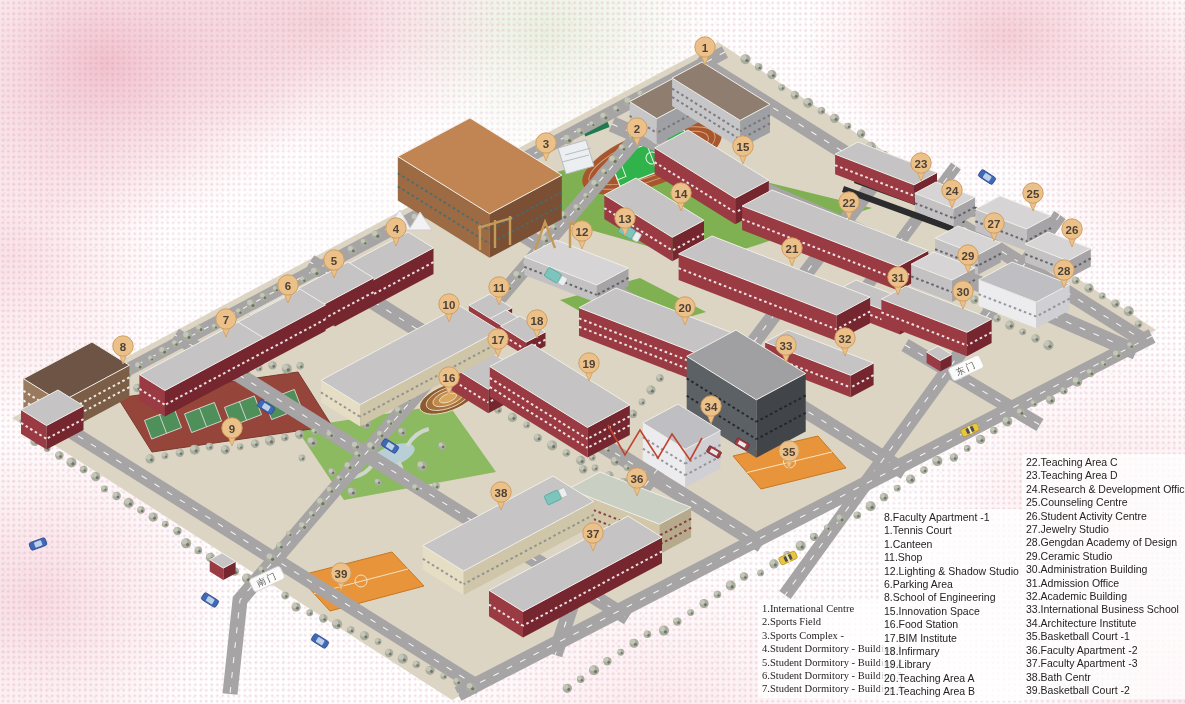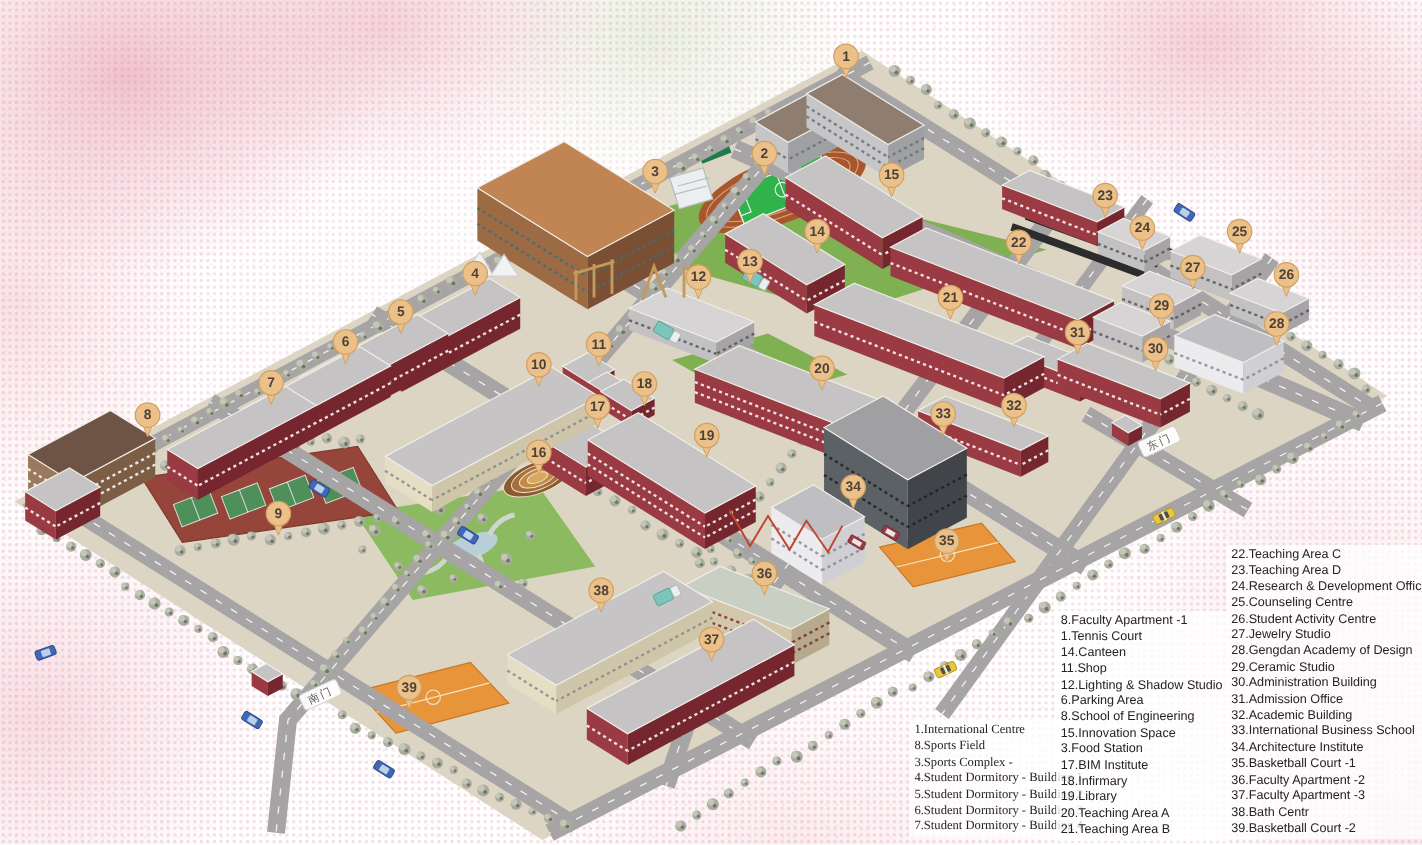--- a/index.html
+++ b/index.html
@@ -2167,37 +2167,37 @@
       <g>
         <path d="M 336.4,579.5 L 345.6,579.5 L 341,591 Z" fill="#ecc189" stroke="#cf9f63" stroke-width="0.8"></path>
         <circle cx="341" cy="573" r="10.2" fill="#ecc189" stroke="#cf9f63" stroke-width="1"></circle>
         <text x="341" y="573.5" text-anchor="middle" dominant-baseline="central" font-size="11.5" font-weight="bold" fill="#4e4238">39</text>
       </g>
     </g>
 </svg>
 
 <div class="legend" id="legend-1">
     <div>1.International Centre</div>
-    <div>8.Sports Field</div>
+    <div>2.Sports Field</div>
     <div>3.Sports Complex -</div>
     <div>4.Student Dormitory - Building 1</div>
     <div>5.Student Dormitory - Building 2</div>
     <div>6.Student Dormitory - Building 3</div>
     <div>7.Student Dormitory - Building 4</div>
   </div>
 <div class="legend" id="legend-2">
     <div>8.Faculty Apartment -1</div>
     <div>1.Tennis Court</div>
-    <div>14.Canteen</div>
+    <div>1.Canteen</div>
     <div>11.Shop</div>
     <div>12.Lighting &amp; Shadow Studio</div>
     <div>6.Parking Area</div>
     <div>8.School of Engineering</div>
     <div>15.Innovation Space</div>
-    <div>3.Food Station</div>
+    <div>16.Food Station</div>
     <div>17.BIM Institute</div>
     <div>18.Infirmary</div>
     <div>19.Library</div>
     <div>20.Teaching Area A</div>
     <div>21.Teaching Area B</div>
   </div>
 <div class="legend" id="legend-3">
     <div>22.Teaching Area C</div>
     <div>23.Teaching Area D</div>
     <div>24.Research &amp; Development Office</div>

